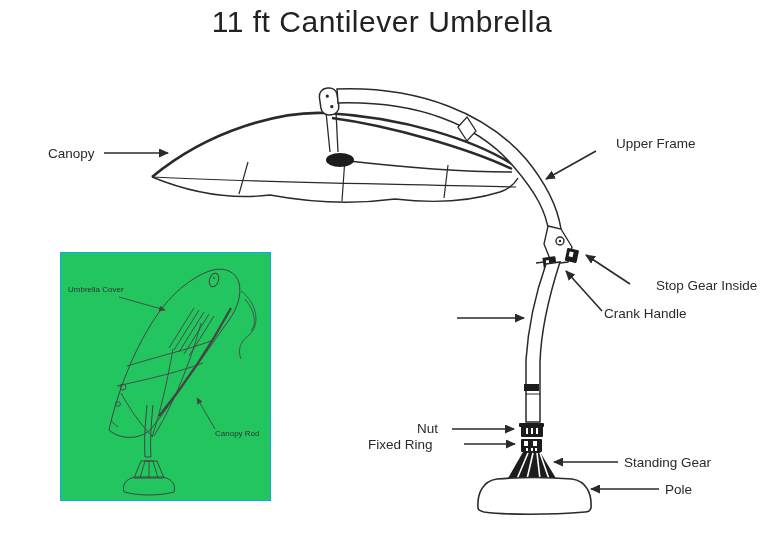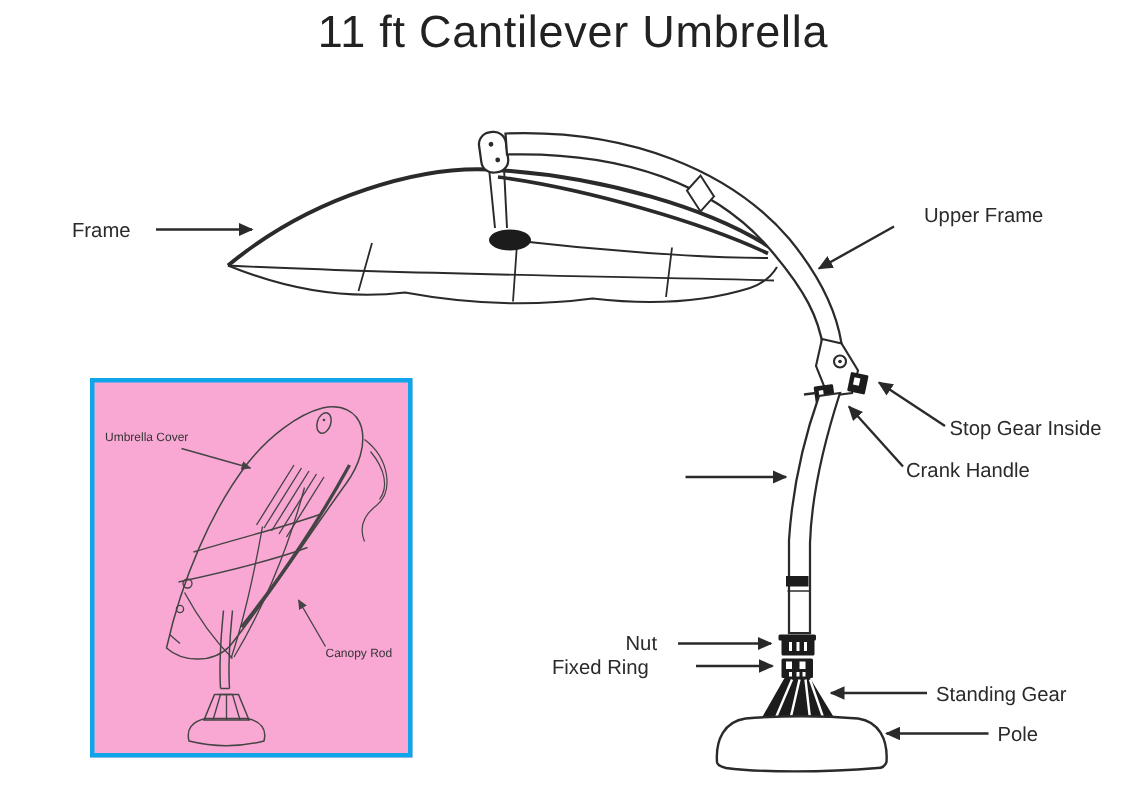--- a/index.html
+++ b/index.html
@@ -10,21 +10,21 @@
   #title{
     position:absolute;left:0;right:0;top:5px;text-align:center;
     font-size:30px;font-weight:400;letter-spacing:0.5px;color:#222;
   }
   svg{position:absolute;left:0;top:0;}
   .lbl{
     position:absolute;font-size:13.5px;line-height:15px;color:#2a2a2a;white-space:nowrap;
   }
   #inset{
     position:absolute;left:60px;top:252px;width:209px;height:247px;
-    border:3px solid #0ea5e9;background:#f9a8d4;text-decoration:underline;
+    border:1px solid #0ea5e9;background:#22c55e;text-decoration:underline;
   }
   .ilbl{
     position:absolute;font-size:8px;line-height:9px;color:#333;white-space:nowrap;
   }
   .stroke{fill:none;stroke:#2a2a2a;}
   .fillw{fill:#ffffff;stroke:#2a2a2a;}
   .dark{fill:#1c1c1c;stroke:none;}
   .thin{fill:none;stroke:#444;}
 </style>
 </head>
@@ -119,23 +119,23 @@
       <line x1="630" y1="284" x2="586" y2="255" marker-end="url(#ah)"></line>
       <line x1="602" y1="311" x2="566" y2="271" marker-end="url(#ah)"></line>
       <line x1="457" y1="318" x2="524" y2="318" marker-end="url(#ah)"></line>
       <line x1="452" y1="429" x2="514" y2="429" marker-end="url(#ah)"></line>
       <line x1="464" y1="444" x2="515" y2="444" marker-end="url(#ah)"></line>
       <line x1="618" y1="462" x2="554" y2="462" marker-end="url(#ah)"></line>
       <line x1="659" y1="489" x2="591" y2="489" marker-end="url(#ah)"></line>
     </g>
   </svg>
 
-  <div class="lbl" style="left:48px;top:146px">Frame</div>
+  <div class="lbl" style="left:48px;top:146px">Canopy</div>
   <div class="lbl" style="left:616px;top:136px">Upper Frame</div>
-  <div class="lbl" style="left:633px;top:278px">Stop Gear Inside</div>
+  <div class="lbl" style="left:656px;top:278px">Stop Gear Inside</div>
   <div class="lbl" style="left:604px;top:306px">Crank Handle</div>
   <div class="lbl" style="left:417px;top:421px">Nut</div>
   <div class="lbl" style="left:368px;top:437px">Fixed Ring</div>
   <div class="lbl" style="left:624px;top:455px">Standing Gear</div>
   <div class="lbl" style="left:665px;top:482px">Pole</div>
 
   <div id="inset">
     <svg width="209" height="247" viewBox="0 0 209 247">
 
       <g>

